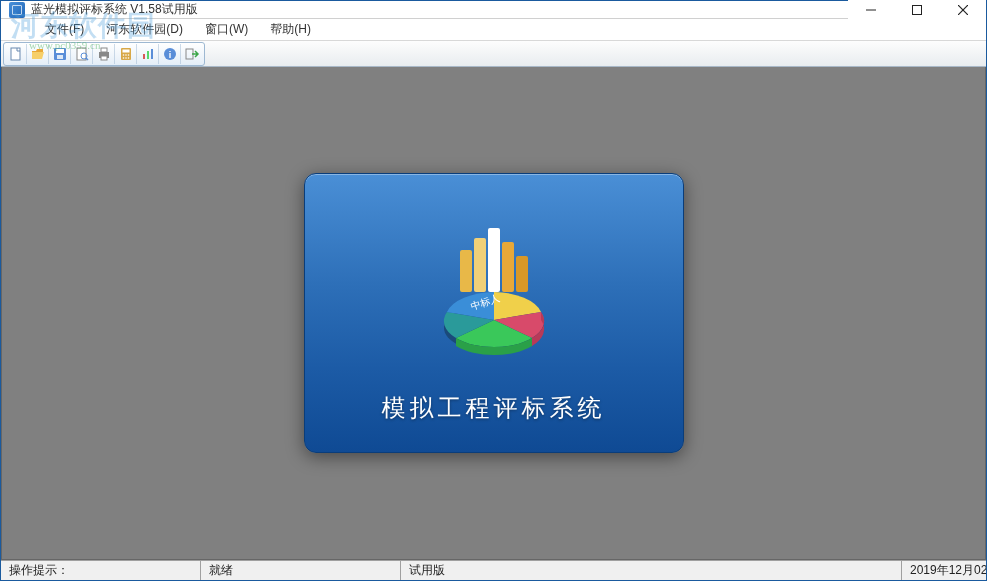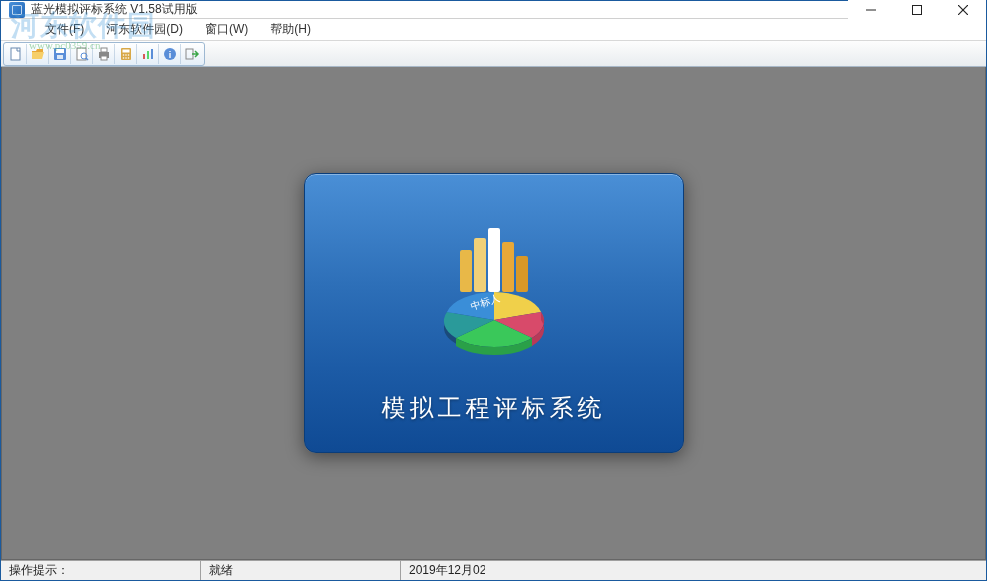--- a/index.html
+++ b/index.html
@@ -177,16 +177,17 @@
           </g>
         </svg>
       </div>
       <div class="splash-title">模拟工程评标系统</div>
     </div>
   </div>
 
   <div class="statusbar">
     <div class="statuscell" style="width:200px">操作提示：</div>
     <div class="statuscell" style="width:200px">就绪</div>
+    <div class="statuscell" style="flex:1">试用版</div>
     <div class="statuscell" style="width:84px;border-right:none">2019年12月02</div>
   </div>
 
 </div>
 
 </body></html>

